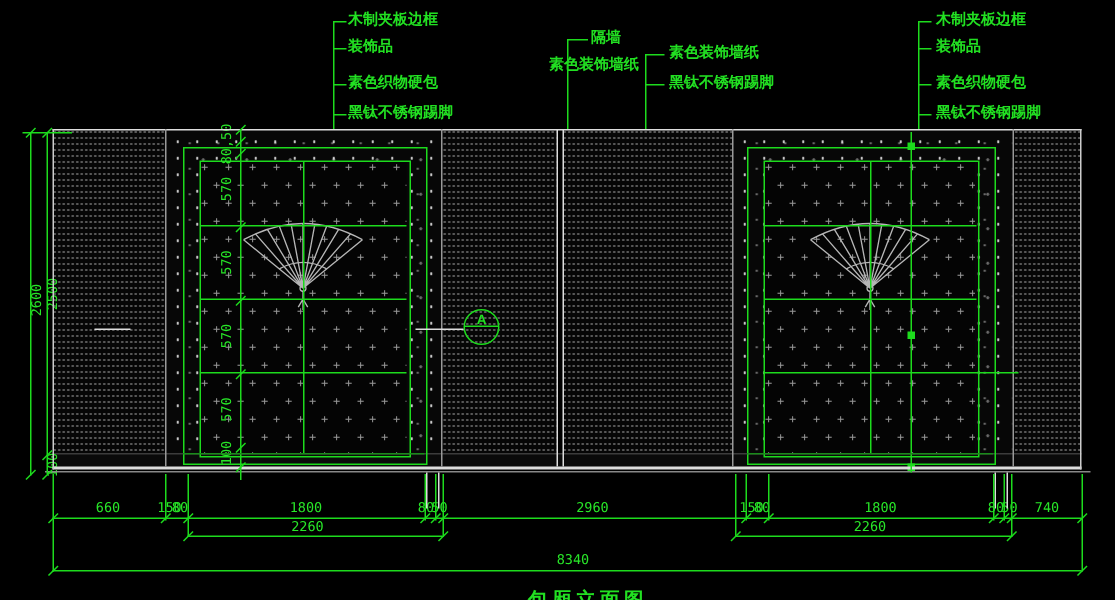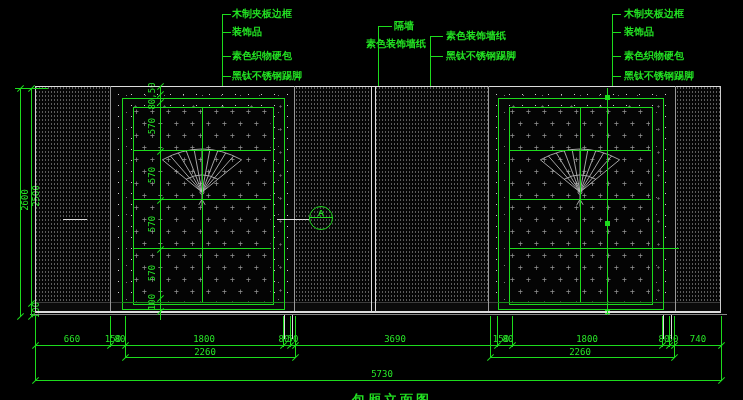--- a/index.html
+++ b/index.html
@@ -424,32 +424,32 @@
   <div class="vt" style="left:130px;top:219px;">570</div>
   <div class="vt" style="left:130px;top:268px;">570</div>
   <div class="vt" style="left:130px;top:297px;">100</div>
 
   <div class="dim" style="left:72px;top:334px;">660</div>
   <div class="dim" style="left:113px;top:334px;">150</div>
   <div class="dim" style="left:120px;top:334px;">80</div>
   <div class="dim" style="left:204px;top:334px;">1800</div>
   <div class="dim" style="left:284px;top:334px;">80</div>
   <div class="dim" style="left:293px;top:334px;">50</div>
-  <div class="dim" style="left:395px;top:334px;">3690</div>
+  <div class="dim" style="left:395px;top:334px;">2960</div>
   <div class="dim" style="left:501px;top:334px;">150</div>
   <div class="dim" style="left:508px;top:334px;">80</div>
   <div class="dim" style="left:587px;top:334px;">1800</div>
   <div class="dim" style="left:664px;top:334px;">80</div>
   <div class="dim" style="left:673px;top:334px;">50</div>
   <div class="dim" style="left:698px;top:334px;">740</div>
 
   <div class="dim" style="left:205px;top:347px;">2260</div>
   <div class="dim" style="left:580px;top:347px;">2260</div>
 
-  <div class="dim" style="left:382px;top:369px;">5730</div>
+  <div class="dim" style="left:382px;top:369px;">8340</div>
 
   <div id="title">包厢立面图</div>
 <div class="ln" style="left: 35px; top: 86px; width: 686px; height: 1px; background: rgb(221, 221, 221);"></div>
     <div class="ln" style="left: 35px; top: 311px; width: 686px; height: 2px; background: rgb(221, 221, 221);"></div>
     <div class="ln" style="left: 30px; top: 314px; width: 697px; height: 1px; background: rgb(136, 136, 136);"></div>
     <div class="ln" style="left: 35px; top: 86px; width: 1px; height: 227px; background: rgb(204, 204, 204);"></div>
     <div class="ln" style="left: 720px; top: 86px; width: 1px; height: 227px; background: rgb(204, 204, 204);"></div>
     <div class="ln" style="left: 110px; top: 86px; width: 1px; height: 225px; background: rgb(153, 153, 153);"></div>
     <div class="ln" style="left: 294px; top: 86px; width: 1px; height: 225px; background: rgb(153, 153, 153);"></div>
     <div class="ln" style="left: 488px; top: 86px; width: 1px; height: 225px; background: rgb(153, 153, 153);"></div>

